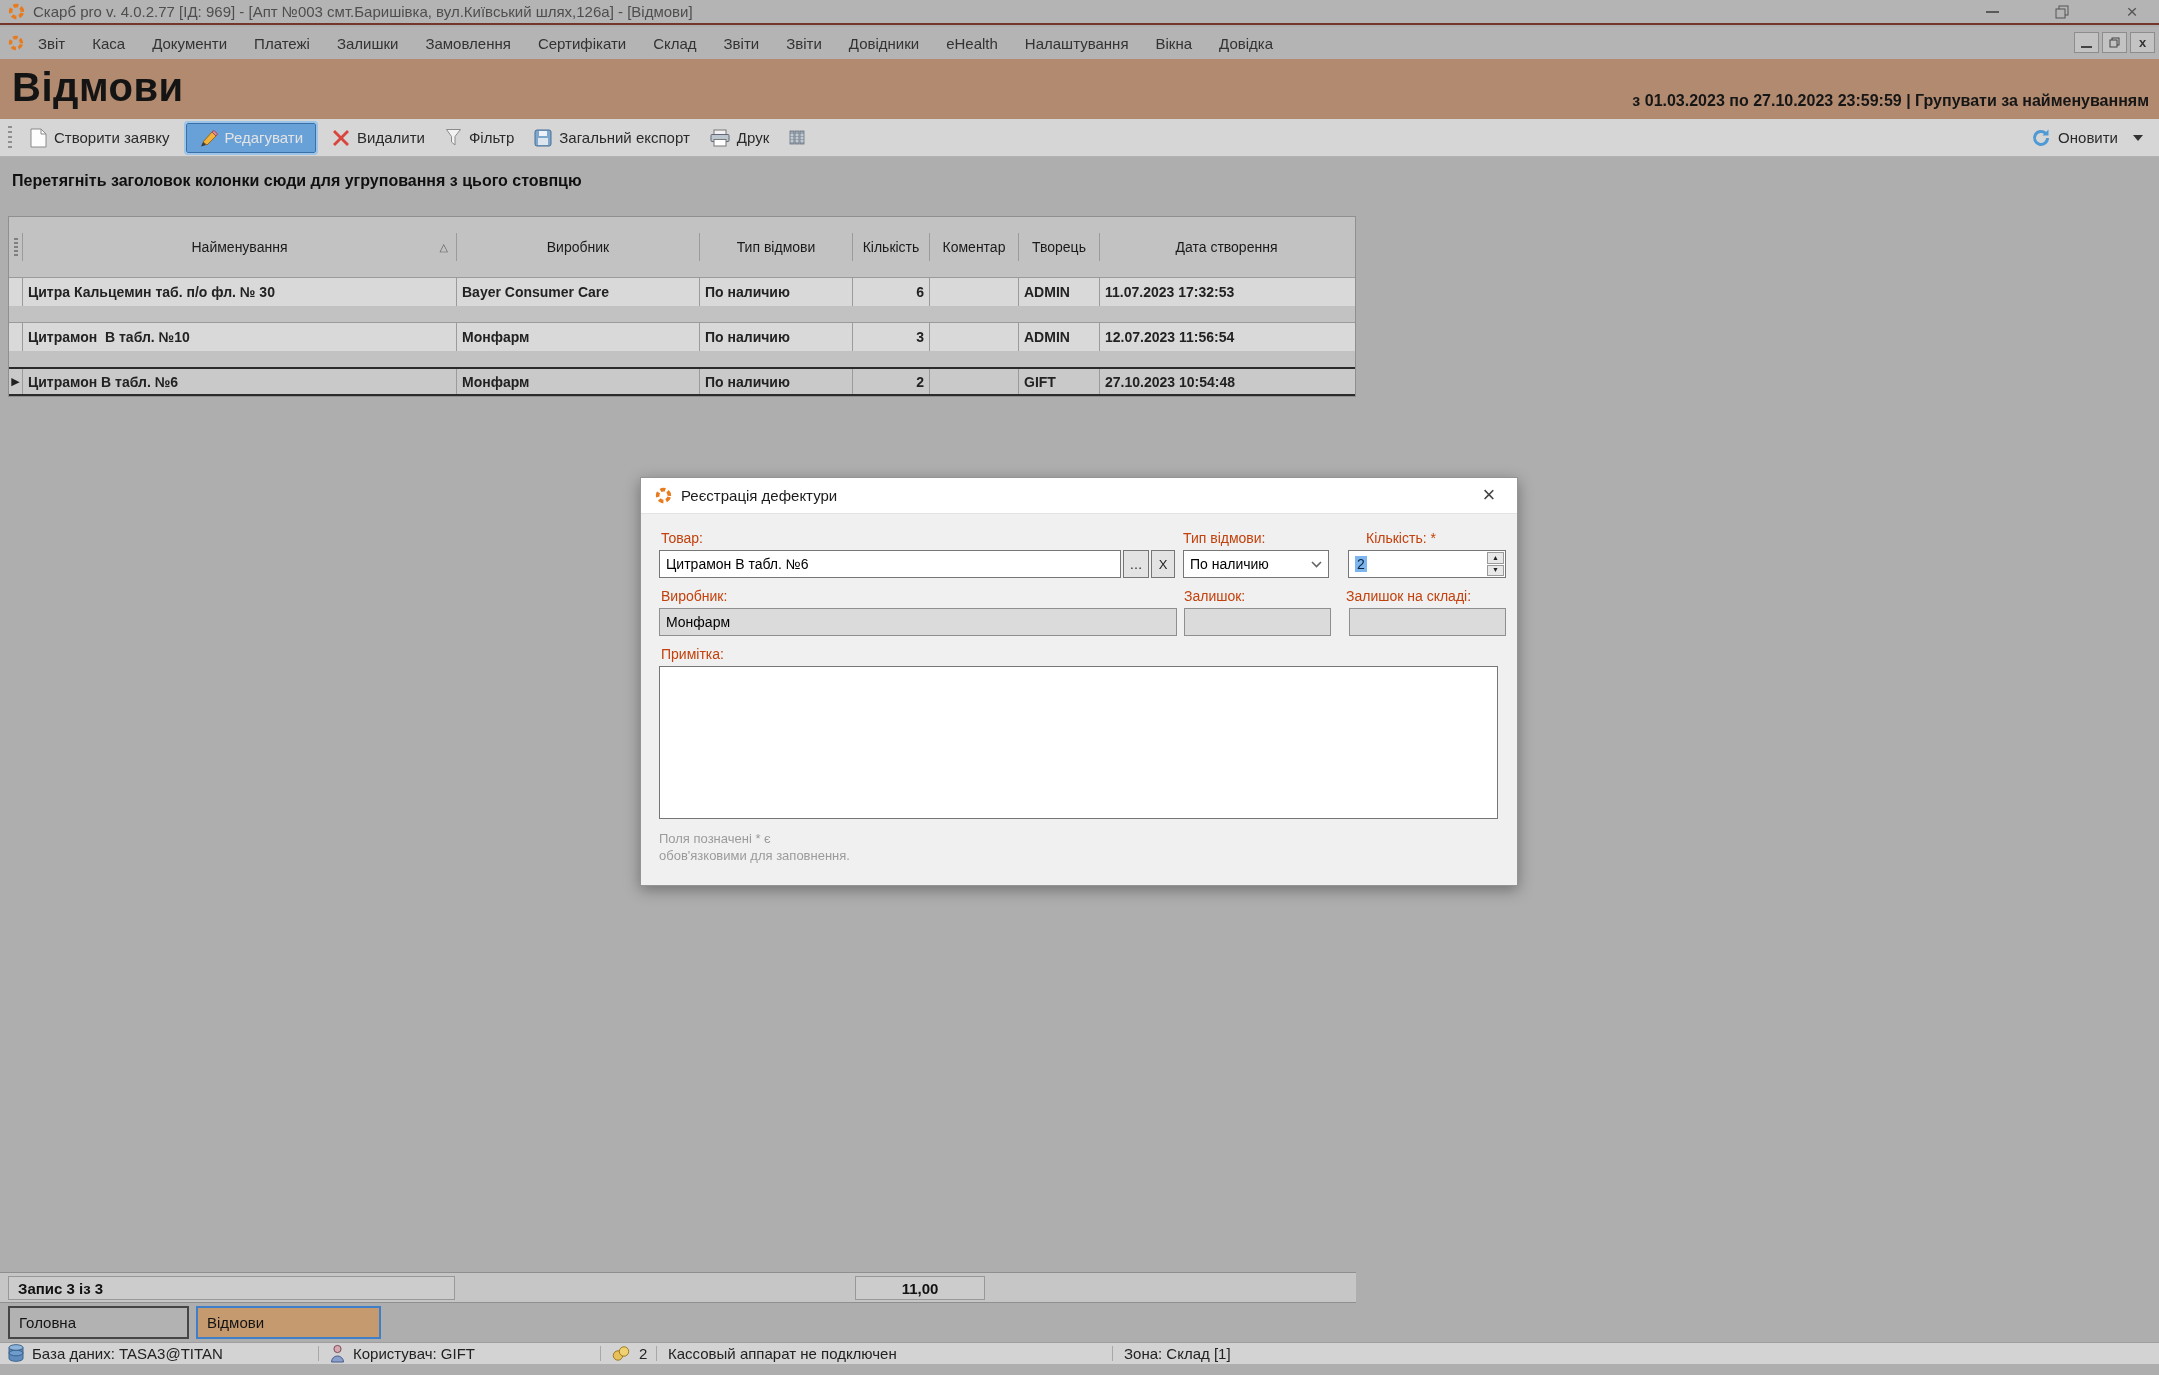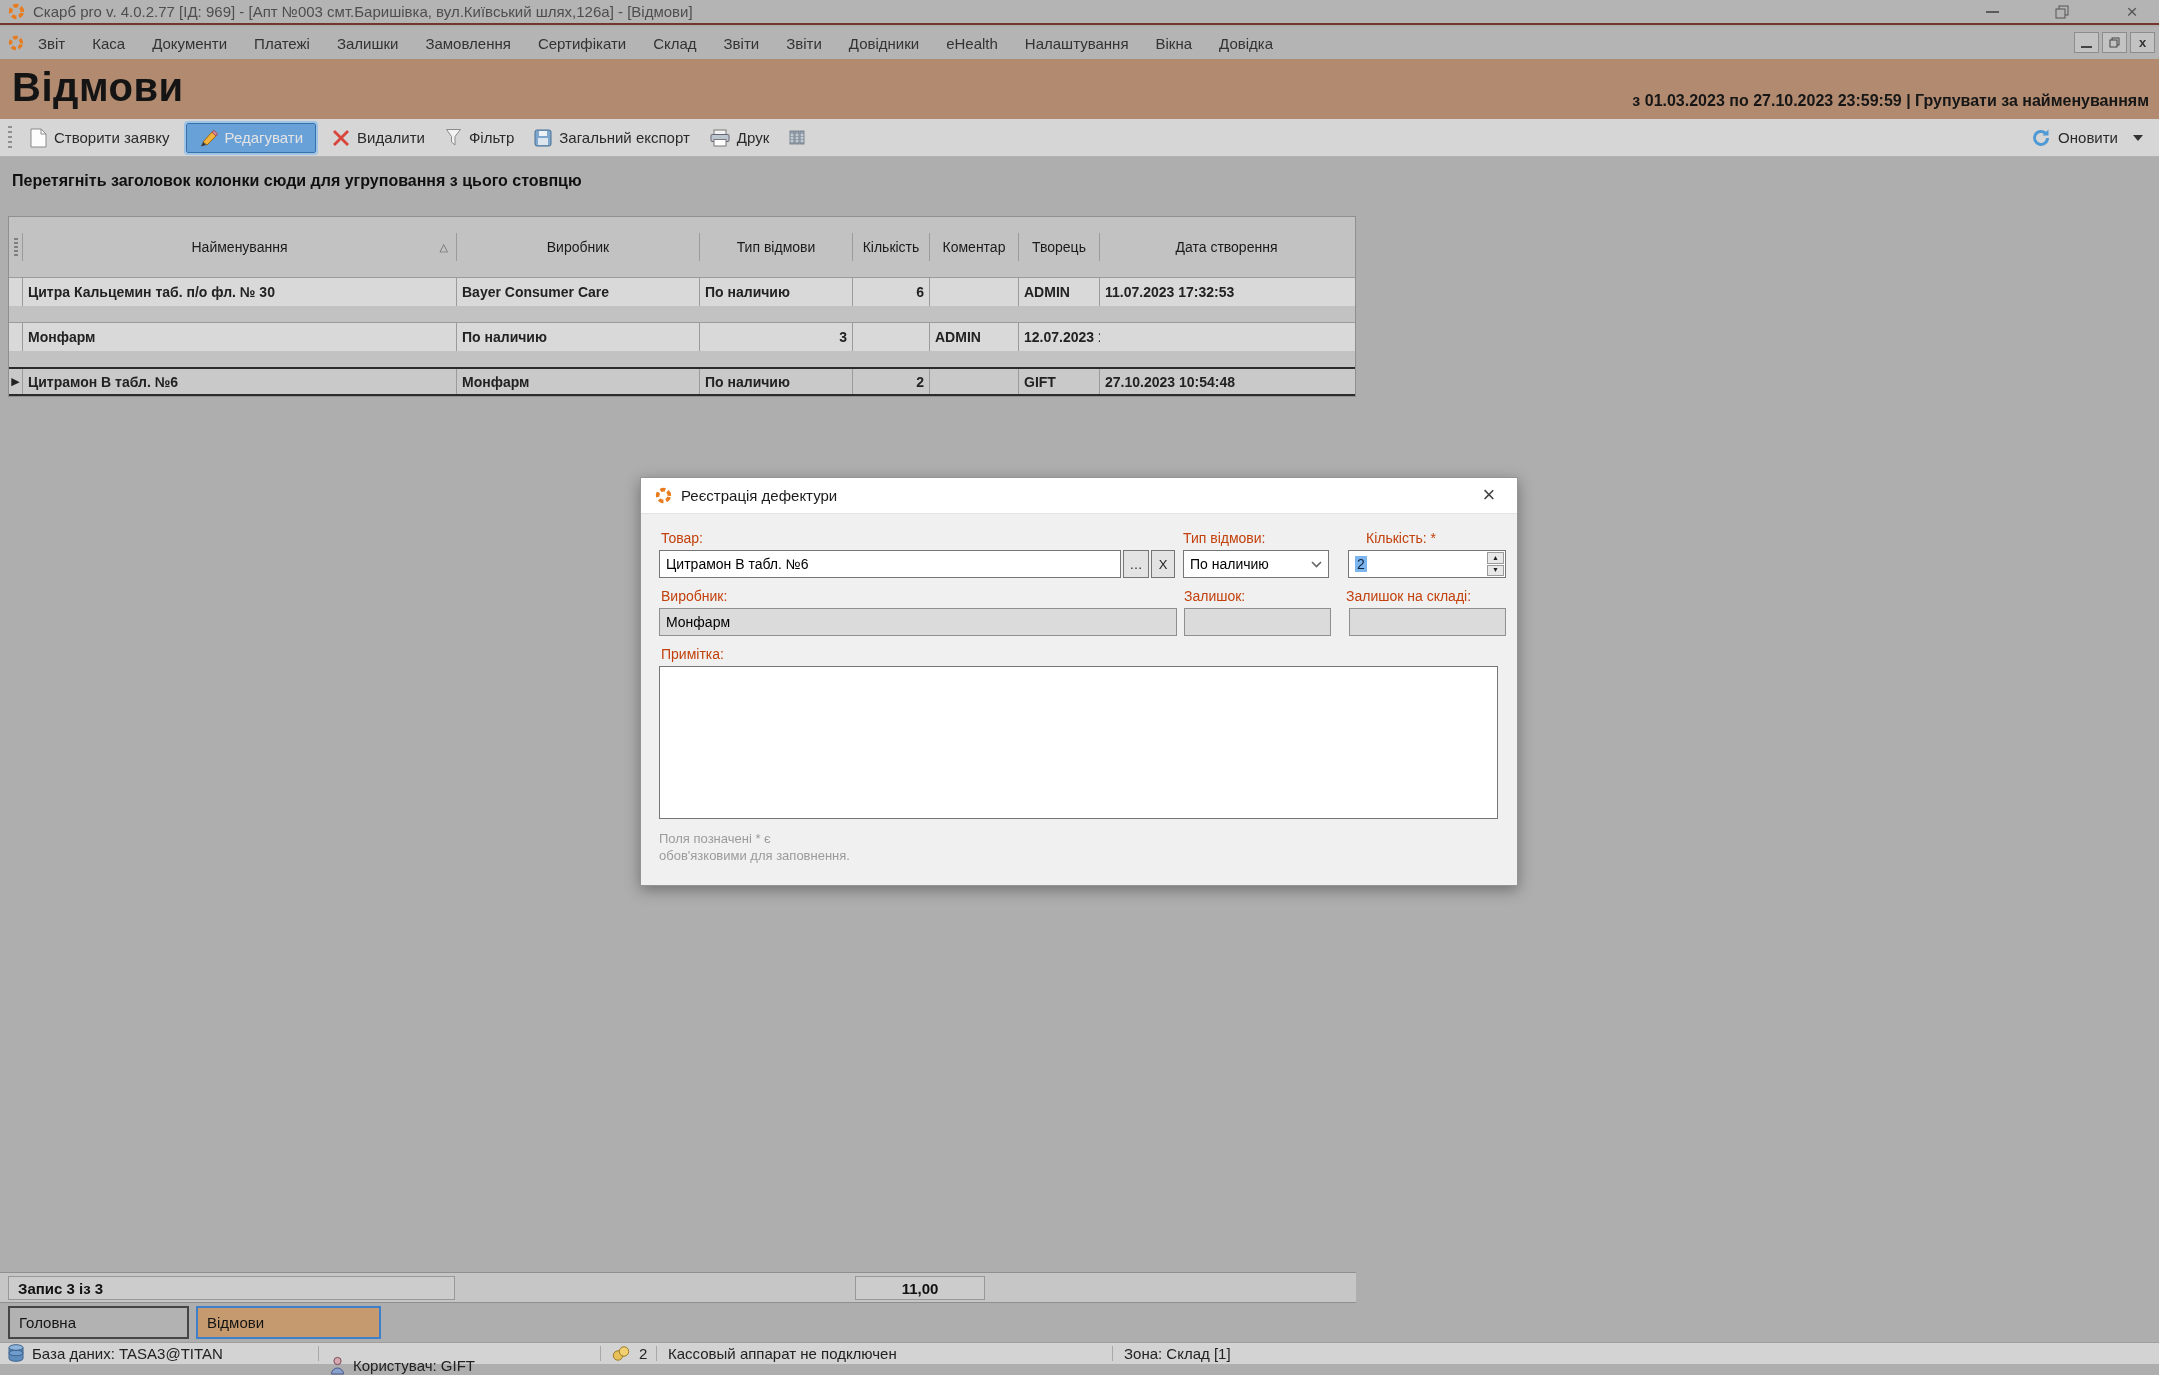--- a/index.html
+++ b/index.html
@@ -330,20 +330,21 @@
         <div class="tcell name">Цитра Кальцемин таб. п/о фл. № 30</div>
         <div class="tcell producer">Bayer Consumer Care</div>
         <div class="tcell type">По наличию</div>
         <div class="tcell qty">6</div>
         <div class="tcell comment"></div>
         <div class="tcell creator">ADMIN</div>
         <div class="tcell created">11.07.2023 17:32:53</div>
       </div>
       <div class="trow tbody-row">
         <div class="tcell marker"></div>
+        <div class="tcell name">Цитрамон  В табл. №10</div>
         <div class="tcell producer">Монфарм</div>
         <div class="tcell type">По наличию</div>
         <div class="tcell qty">3</div>
         <div class="tcell comment"></div>
         <div class="tcell creator">ADMIN</div>
         <div class="tcell created">12.07.2023 11:56:54</div>
       </div>
       <div class="trow tbody-row selected">
         <div class="tcell marker">▶</div>
         <div class="tcell name">Цитрамон В табл. №6</div>
@@ -370,21 +371,21 @@
 <div class="statusbar">
   <div class="sb-sec" style="left:8px;">
     <svg width="16" height="19">
         <path d="M1 3.5 v11 a7 2.8 0 0 0 14 0 v-11" fill="#5f8cbe" stroke="#3c628c"></path>
         <ellipse cx="8" cy="9" rx="7" ry="2.8" fill="#6f9cce" stroke="#3c628c"></ellipse>
         <ellipse cx="8" cy="3.5" rx="7" ry="2.8" fill="#8fb4dc" stroke="#3c628c"></ellipse>
       </svg>
     <span>База даних: TASA3@TITAN</span>
   </div>
   <div class="sb-div" style="left:318px;"></div>
-  <div class="sb-sec" style="left:330px;margin-top:12px;">
+  <div class="sb-sec" style="left:330px;">
     <svg width="15" height="19">
         <circle cx="7.5" cy="5" r="3.6" fill="#d8a8b0" stroke="#7a4a5a"></circle>
         <path d="M1.5 18 a6 6 0 0 1 12 0 Z" fill="#8aa0cc" stroke="#4a5a8a"></path>
       </svg>
     <span>Користувач: GIFT</span>
   </div>
   <div class="sb-div" style="left:600px;"></div>
   <div class="sb-sec" style="left:612px;">
     <svg width="19" height="15">
         <circle cx="6" cy="9.5" r="4.7" fill="#e8c05a" stroke="#9a7a20"></circle>

